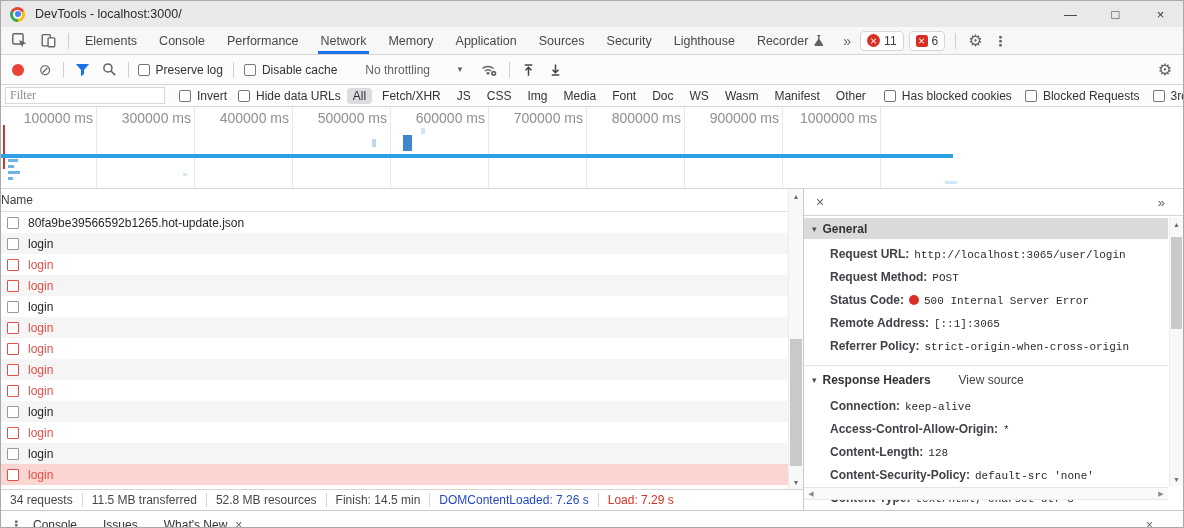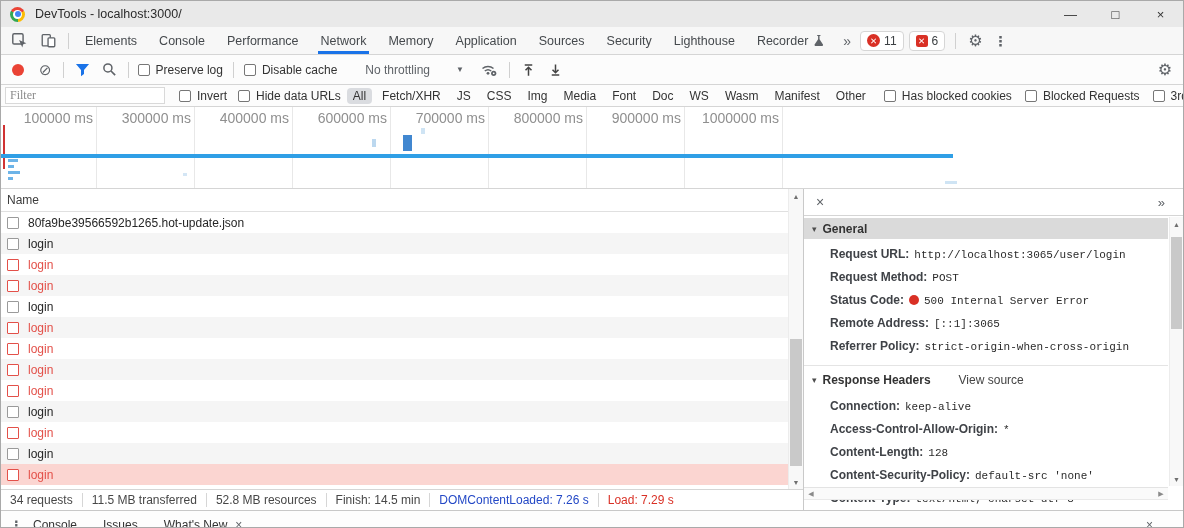--- a/index.html
+++ b/index.html
@@ -59,21 +59,21 @@
   
   .timeline { height:82px; border-bottom:1px solid #d5d5d5; position:relative; background:#fff; flex:0 0 auto; overflow:hidden; }
   .ticks { display:flex; height:100%; }
   .tick { width:98px; flex:0 0 auto; border-right:1px solid #e8e8e8; text-align:right; padding:3px 3px 0 0; font-size:14px; color:#8f8f8f; white-space:nowrap; }
   .tick:first-child { width:96px; }
   .tl-mark { position:absolute; }
 
   
   .content { flex:1; display:flex; min-height:0; }
   .left { width:803px; flex:0 0 auto; border-right:1px solid #c9c9c9; display:flex; flex-direction:column; position:relative; background:#fff; }
-  .grid-header { height:23px; border-bottom:1px solid #e0e0e0; font-size:12px; color:#3c3c3c; display:flex; align-items:center; padding-left:6px; flex:0 0 auto; }
+  .grid-header { height:23px; border-bottom:1px solid #e0e0e0; font-size:12px; color:#3c3c3c; display:flex; align-items:center; flex:0 0 auto; }
   .rows { flex:1; overflow:hidden; }
   .req-row { height:21px; display:flex; align-items:center; font-size:12px; color:#262626; padding-left:6px; cursor:default; }
   .req-row:nth-child(even) { background:#f5f5f5; }
   .req-check { width:12px; height:12px; border:1px solid #9a9a9a; border-radius:1px; background:#fff; margin-right:9px; flex:0 0 auto; }
   .req-row.failed { color:#e35049; }
   .req-row.failed .req-check { border-color:#e35049; }
   .req-row.selected { background:#fbd5d1 !important; }
 
   
   .vscroll { position:absolute; width:15px; background:#f8f8f8; border-left:1px solid #ececec; }
@@ -339,20 +339,23 @@
 
 
         <div class="tick">
           <span class="tick-label">300000 ms</span>
         </div>
 
         <div class="tick">
           <span class="tick-label">400000 ms</span>
         </div>
 
+        <div class="tick">
+          <span class="tick-label">500000 ms</span>
+        </div>
 
         <div class="tick">
           <span class="tick-label">600000 ms</span>
         </div>
 
         <div class="tick">
           <span class="tick-label">700000 ms</span>
         </div>
 
         <div class="tick">

